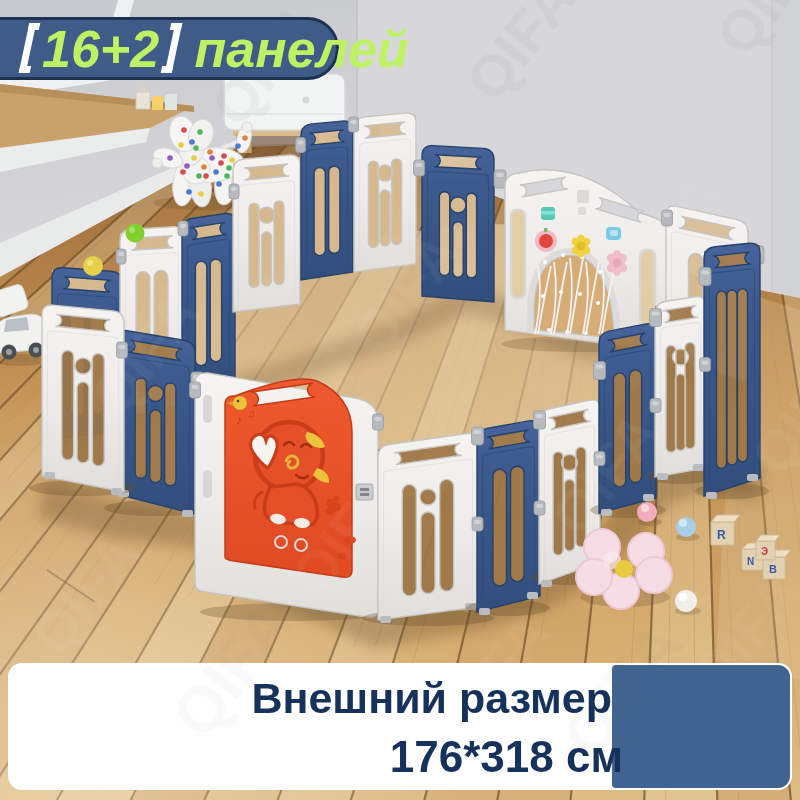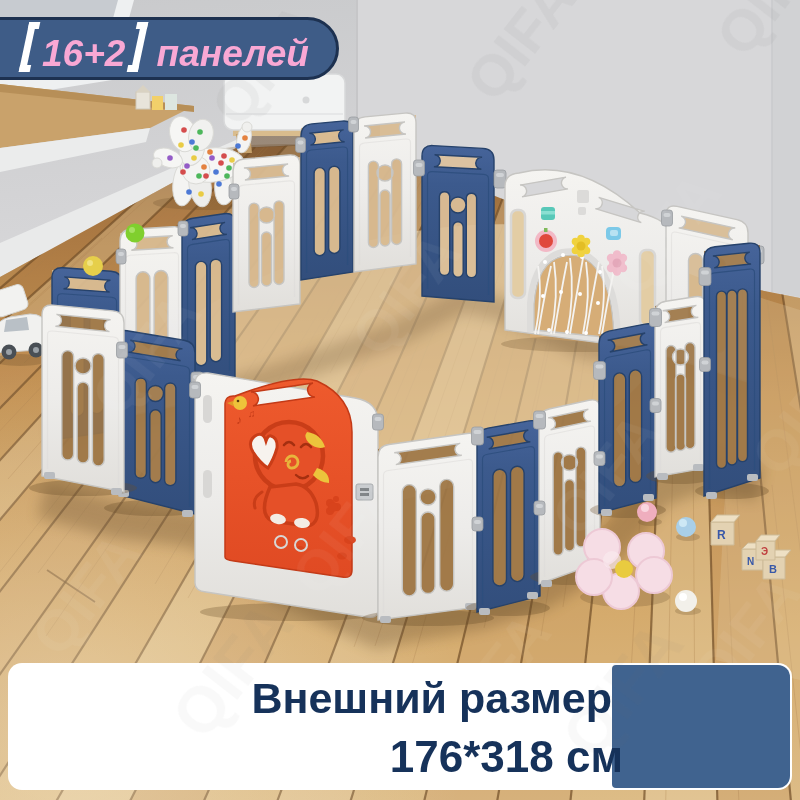--- a/index.html
+++ b/index.html
@@ -1,17 +1,17 @@
 <!DOCTYPE html>
 <html><head><meta charset="utf-8">
 <style>
 html,body{margin:0;padding:0;width:800px;height:800px;overflow:hidden;background:#d8d8da;font-family:"Liberation Sans", sans-serif;}
 #scene{position:relative;width:800px;height:800px;}
 #banner{position:absolute;left:-30px;top:17px;width:369px;height:63px;background:#3e5c87;border:3px solid #1d3150;border-radius:33px;box-sizing:border-box;display:flex;align-items:center;justify-content:flex-start;padding-left:51px;}
-#banner .t{color:#f9a8d4;font-weight:bold;font-style:italic;font-size:37px;letter-spacing:0px;white-space:nowrap;}
+#banner .t{color:#bef264;font-weight:bold;font-style:italic;font-size:52px;letter-spacing:0px;white-space:nowrap;}
 .lb,.rb{display:inline-block;width:4px;height:36px;vertical-align:-6px;transform:skewX(-12deg);}
 .lb{border:7px solid #fff;border-right:none;margin-right:7px;margin-left:0px;}
 .rb{border:7px solid #fff;border-left:none;margin-left:7px;margin-right:3px;}
 #bar{position:absolute;left:8px;top:663px;width:784px;height:127px;background:#ffffff;border-radius:14px;}
 #bar .blue{position:absolute;right:2px;top:2px;width:178px;height:123px;background:#40638f;border-radius:4px 12px 12px 4px;}
 #bar .txt{position:absolute;left:0;top:0;width:604px;height:127px;color:#16325a;font-weight:bold;text-align:right;}
 #bar .l1{position:absolute;top:14px;left:0;width:604px;font-size:43px;line-height:43px;}
 #bar .l2{position:absolute;top:72px;left:11px;width:604px;font-size:44px;line-height:44px;}
 #bar .wm{position:absolute;font-weight:bold;font-size:64px;color:rgba(90,90,90,0.04);transform:rotate(-52deg);}
 </style></head>

